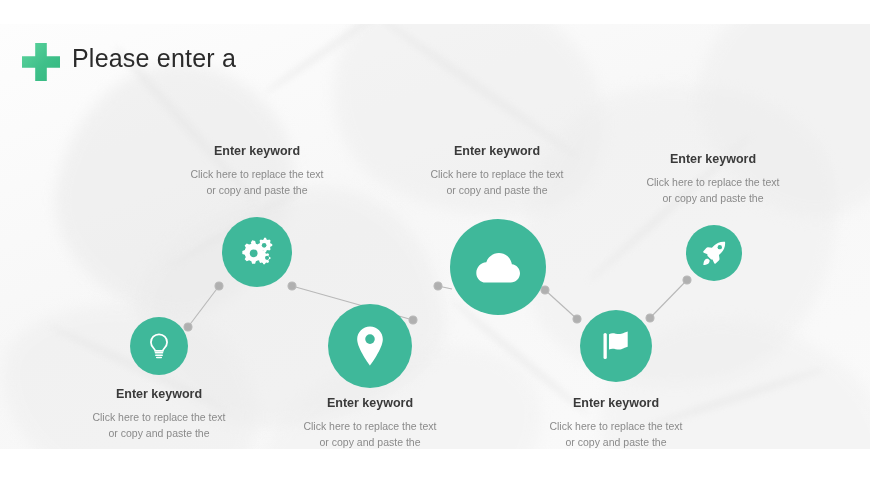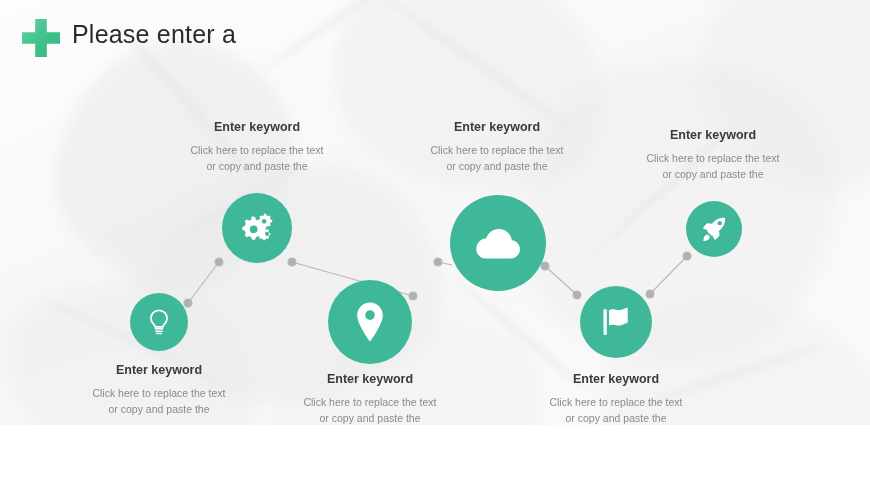--- a/index.html
+++ b/index.html
@@ -13,20 +13,21 @@
     font-family: "Liberation Sans", sans-serif;
     background: #ffffff;
   }
 
   #slide {
     position: relative;
     width: 870px;
     height: 425px;
     background: #fbfbfb;
     overflow: hidden;
+    margin-top: 24px;
   }
 
   
   .bg-layer {
     position: absolute;
     inset: 0;
     pointer-events: none;
   }
   .bg-base {
     background: linear-gradient(160deg, #fdfdfd 0%, #f7f7f7 45%, #fafafa 100%);

